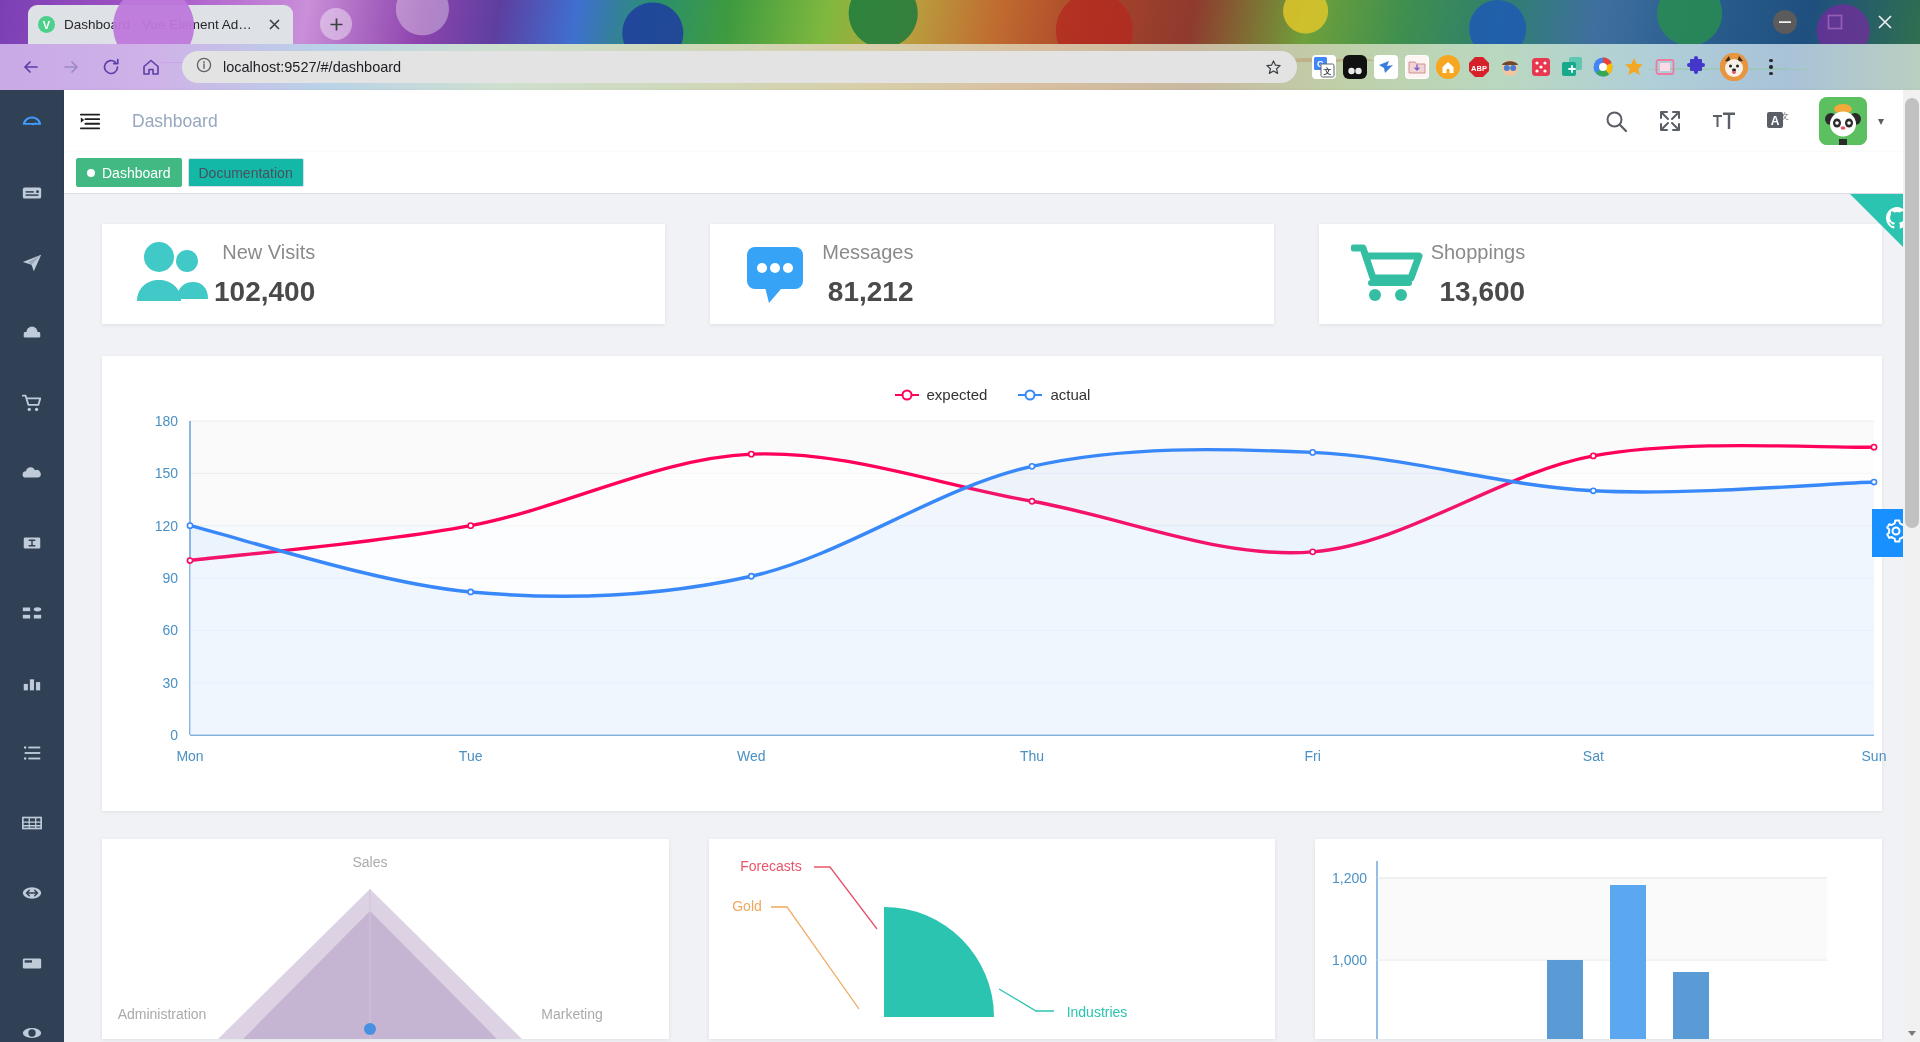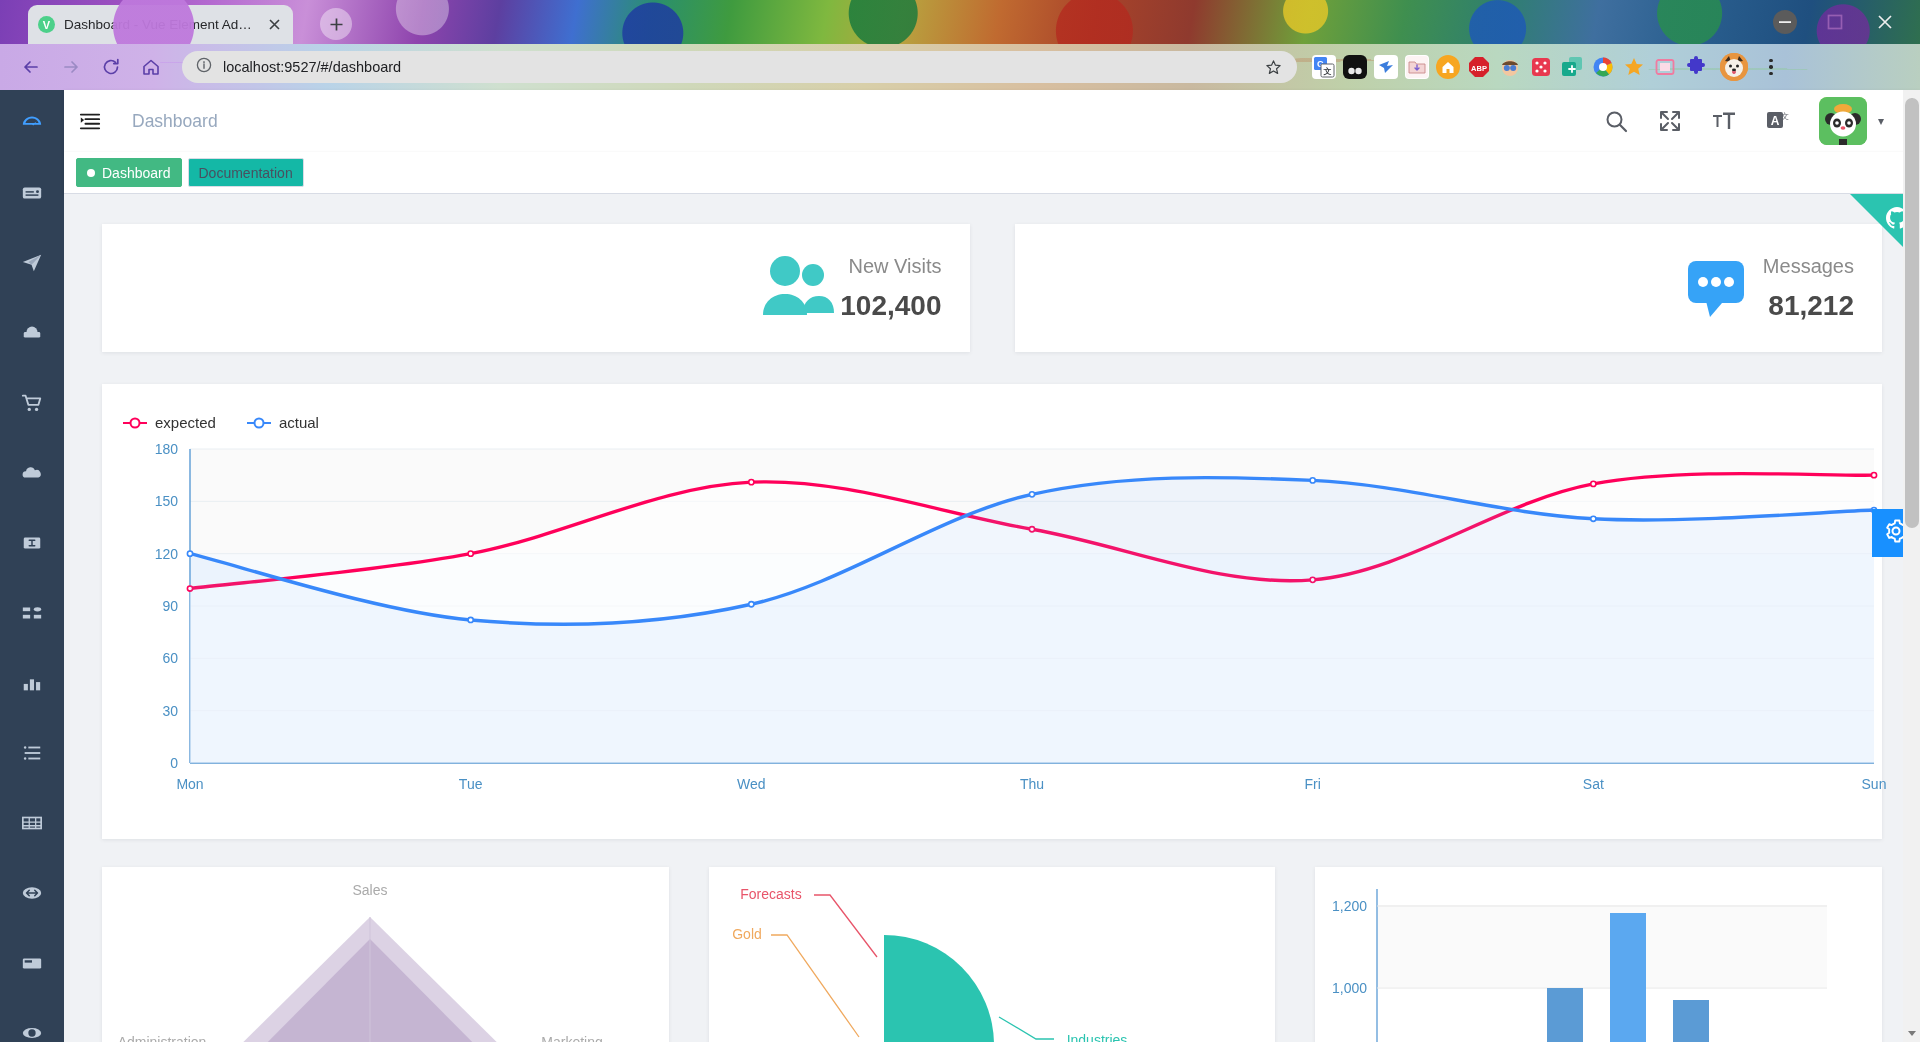--- a/index.html
+++ b/index.html
@@ -112,33 +112,33 @@
     height:29px; padding:0 10px; border:1px solid #d8dce5; border-radius:2px;
     font-size:14px; color:#495060; background:#14b8a6; display:flex;align-items:center;gap:7px;
   }
   .tagitem.active{ background:#42b983; border-color:#42b983; color:#fff; }
   .tagdot{ width:8px;height:8px;border-radius:50%;background:#fff;display:block; }
 
   .content{ position:absolute; left:0; top:104px; width:1856px; height:848px; background:#f0f2f5; overflow:hidden; }
 
   .panel-group{ display:flex; gap:45px; padding:30px 38px 0 38px; }
   .card{
-    flex:1; height:128px; background:#fff; box-shadow:0 1px 4px rgba(0,21,41,.08);
-    display:flex; align-items:center; padding:0 28px; justify-content:flex-end;
+    flex:1; height:100px; background:#fff; box-shadow:0 1px 4px rgba(0,21,41,.08);
+    display:flex; align-items:center; padding:0 28px; justify-content:flex-start;
   }
   .card-icon{ width:84px;height:84px;display:flex;align-items:center;justify-content:center; }
   .card-text{ text-align:right; }
   .card-label{ font-size:20px; color:#8a8a8a; margin-bottom:12px; }
   .card-value{ font-size:28px; color:#4a4a4a; font-weight:bold; }
 
   .chart-card{
     margin:32px 38px 0 38px; background:#fff; height:455px;
     box-shadow:0 1px 4px rgba(0,21,41,.08); padding:18px 20px 0 20px; position:relative;
   }
-  .legend{ display:flex; align-items:center; gap:30px; padding-top:12px; }
+  .legend{ display:flex; justify-content:center; align-items:center; gap:30px; padding-top:12px; }
   .legend-item{ display:flex; align-items:center; gap:7px; font-size:15px; color:#333; }
 
   .bottom-row{ display:flex; gap:40px; padding:28px 38px 0 38px; }
   .bottom-card{ flex:1; height:200px; background:#fff; box-shadow:0 1px 4px rgba(0,21,41,.08); position:relative; overflow:hidden; }
 
   
   .corner-ribbon{
     position:absolute; right:0; top:0; width:0;height:0;
     border-top:70px solid #2bc4b0; border-left:70px solid transparent;
   }
@@ -574,20 +574,34 @@
               <circle cx="45" cy="27" r="5" fill="#fff"></circle>
             </svg>
           </div>
           <div class="card-text">
             <div class="card-label">Messages</div>
             <div class="card-value">81,212</div>
           </div>
         </div>
 
 
+        <div class="card">
+          <div class="card-icon">
+            <svg width="76" height="66" viewBox="0 0 76 66">
+              <path d="M3 7h9l10 30h38l8-22H16" fill="none" stroke="#34bfa3" stroke-width="7" stroke-linejoin="round" stroke-linecap="round"></path>
+              <path d="M20 42h38" stroke="#34bfa3" stroke-width="6" stroke-linecap="round"></path>
+              <circle cx="24" cy="54" r="6" fill="#34bfa3"></circle>
+              <circle cx="50" cy="54" r="6" fill="#34bfa3"></circle>
+            </svg>
+          </div>
+          <div class="card-text">
+            <div class="card-label">Shoppings</div>
+            <div class="card-value">13,600</div>
+          </div>
+        </div>
       </div>
 
       <div class="chart-card">
         <div class="legend">
           <span class="legend-item">
             <svg width="26" height="12" viewBox="0 0 26 12">
                 <path d="M1 6h24" stroke="#FF005A" stroke-width="2"></path>
                 <circle cx="13" cy="6" r="4.5" fill="#fff" stroke="#FF005A" stroke-width="2"></circle>
               </svg>
             <span>expected</span>

